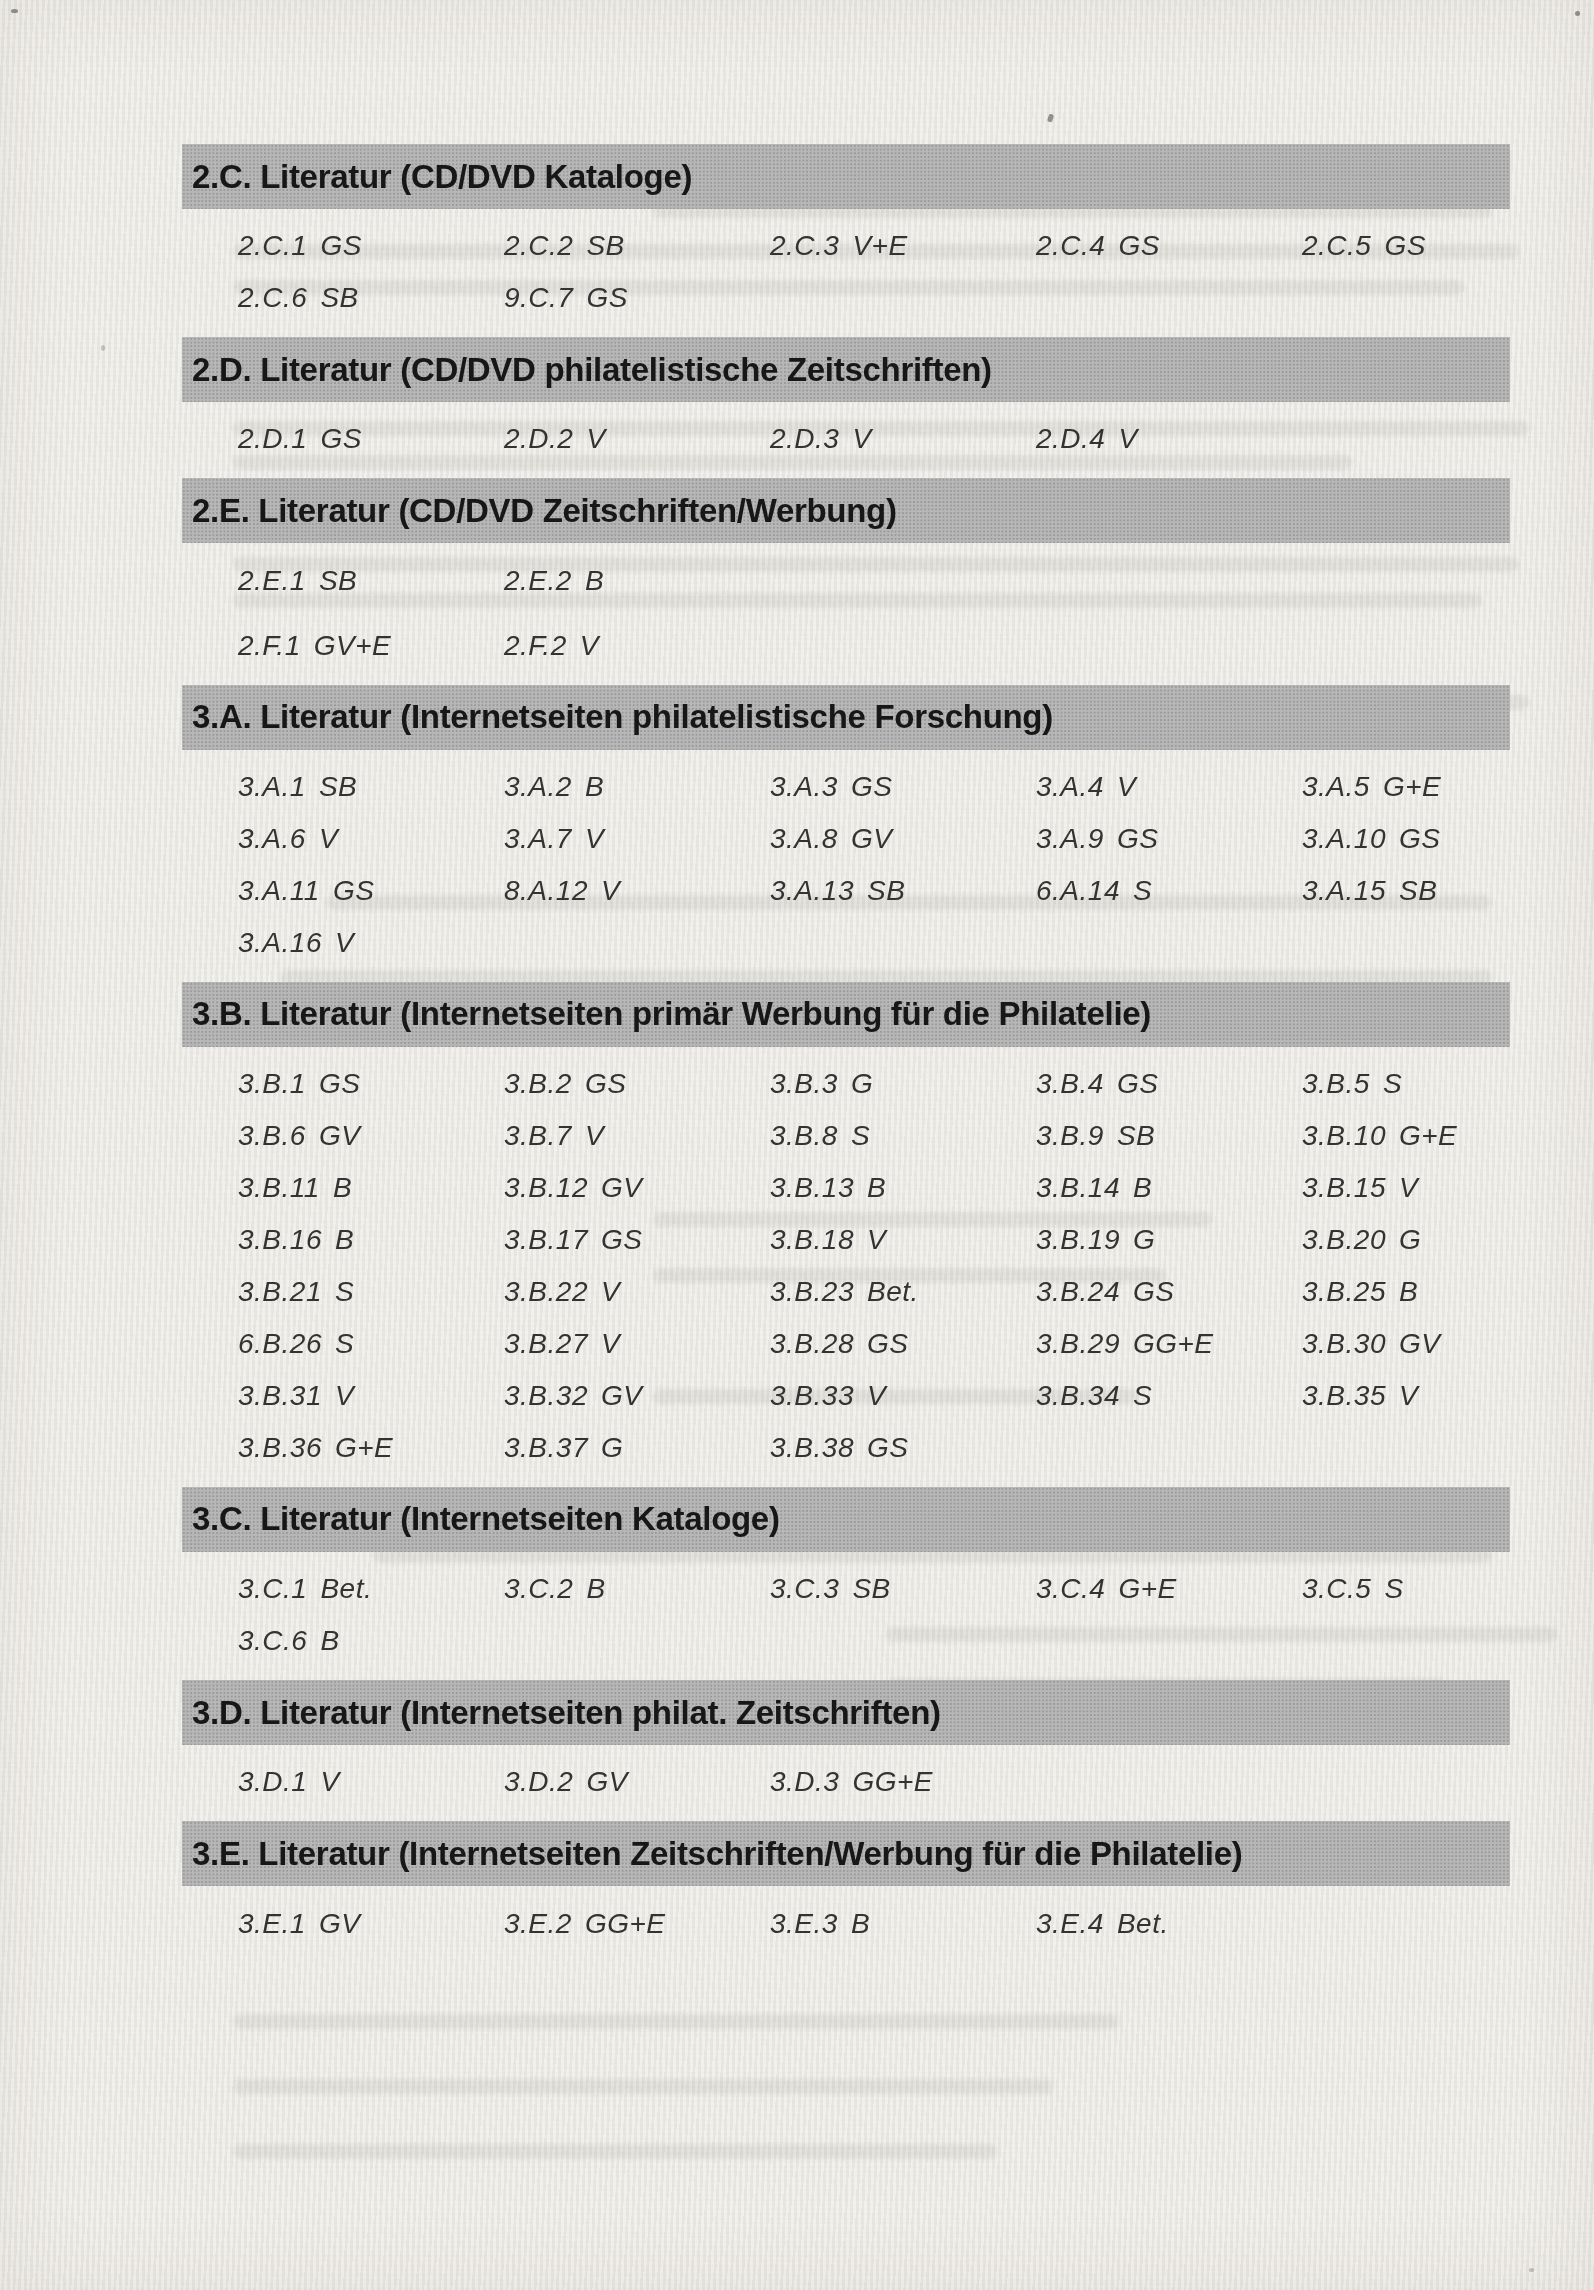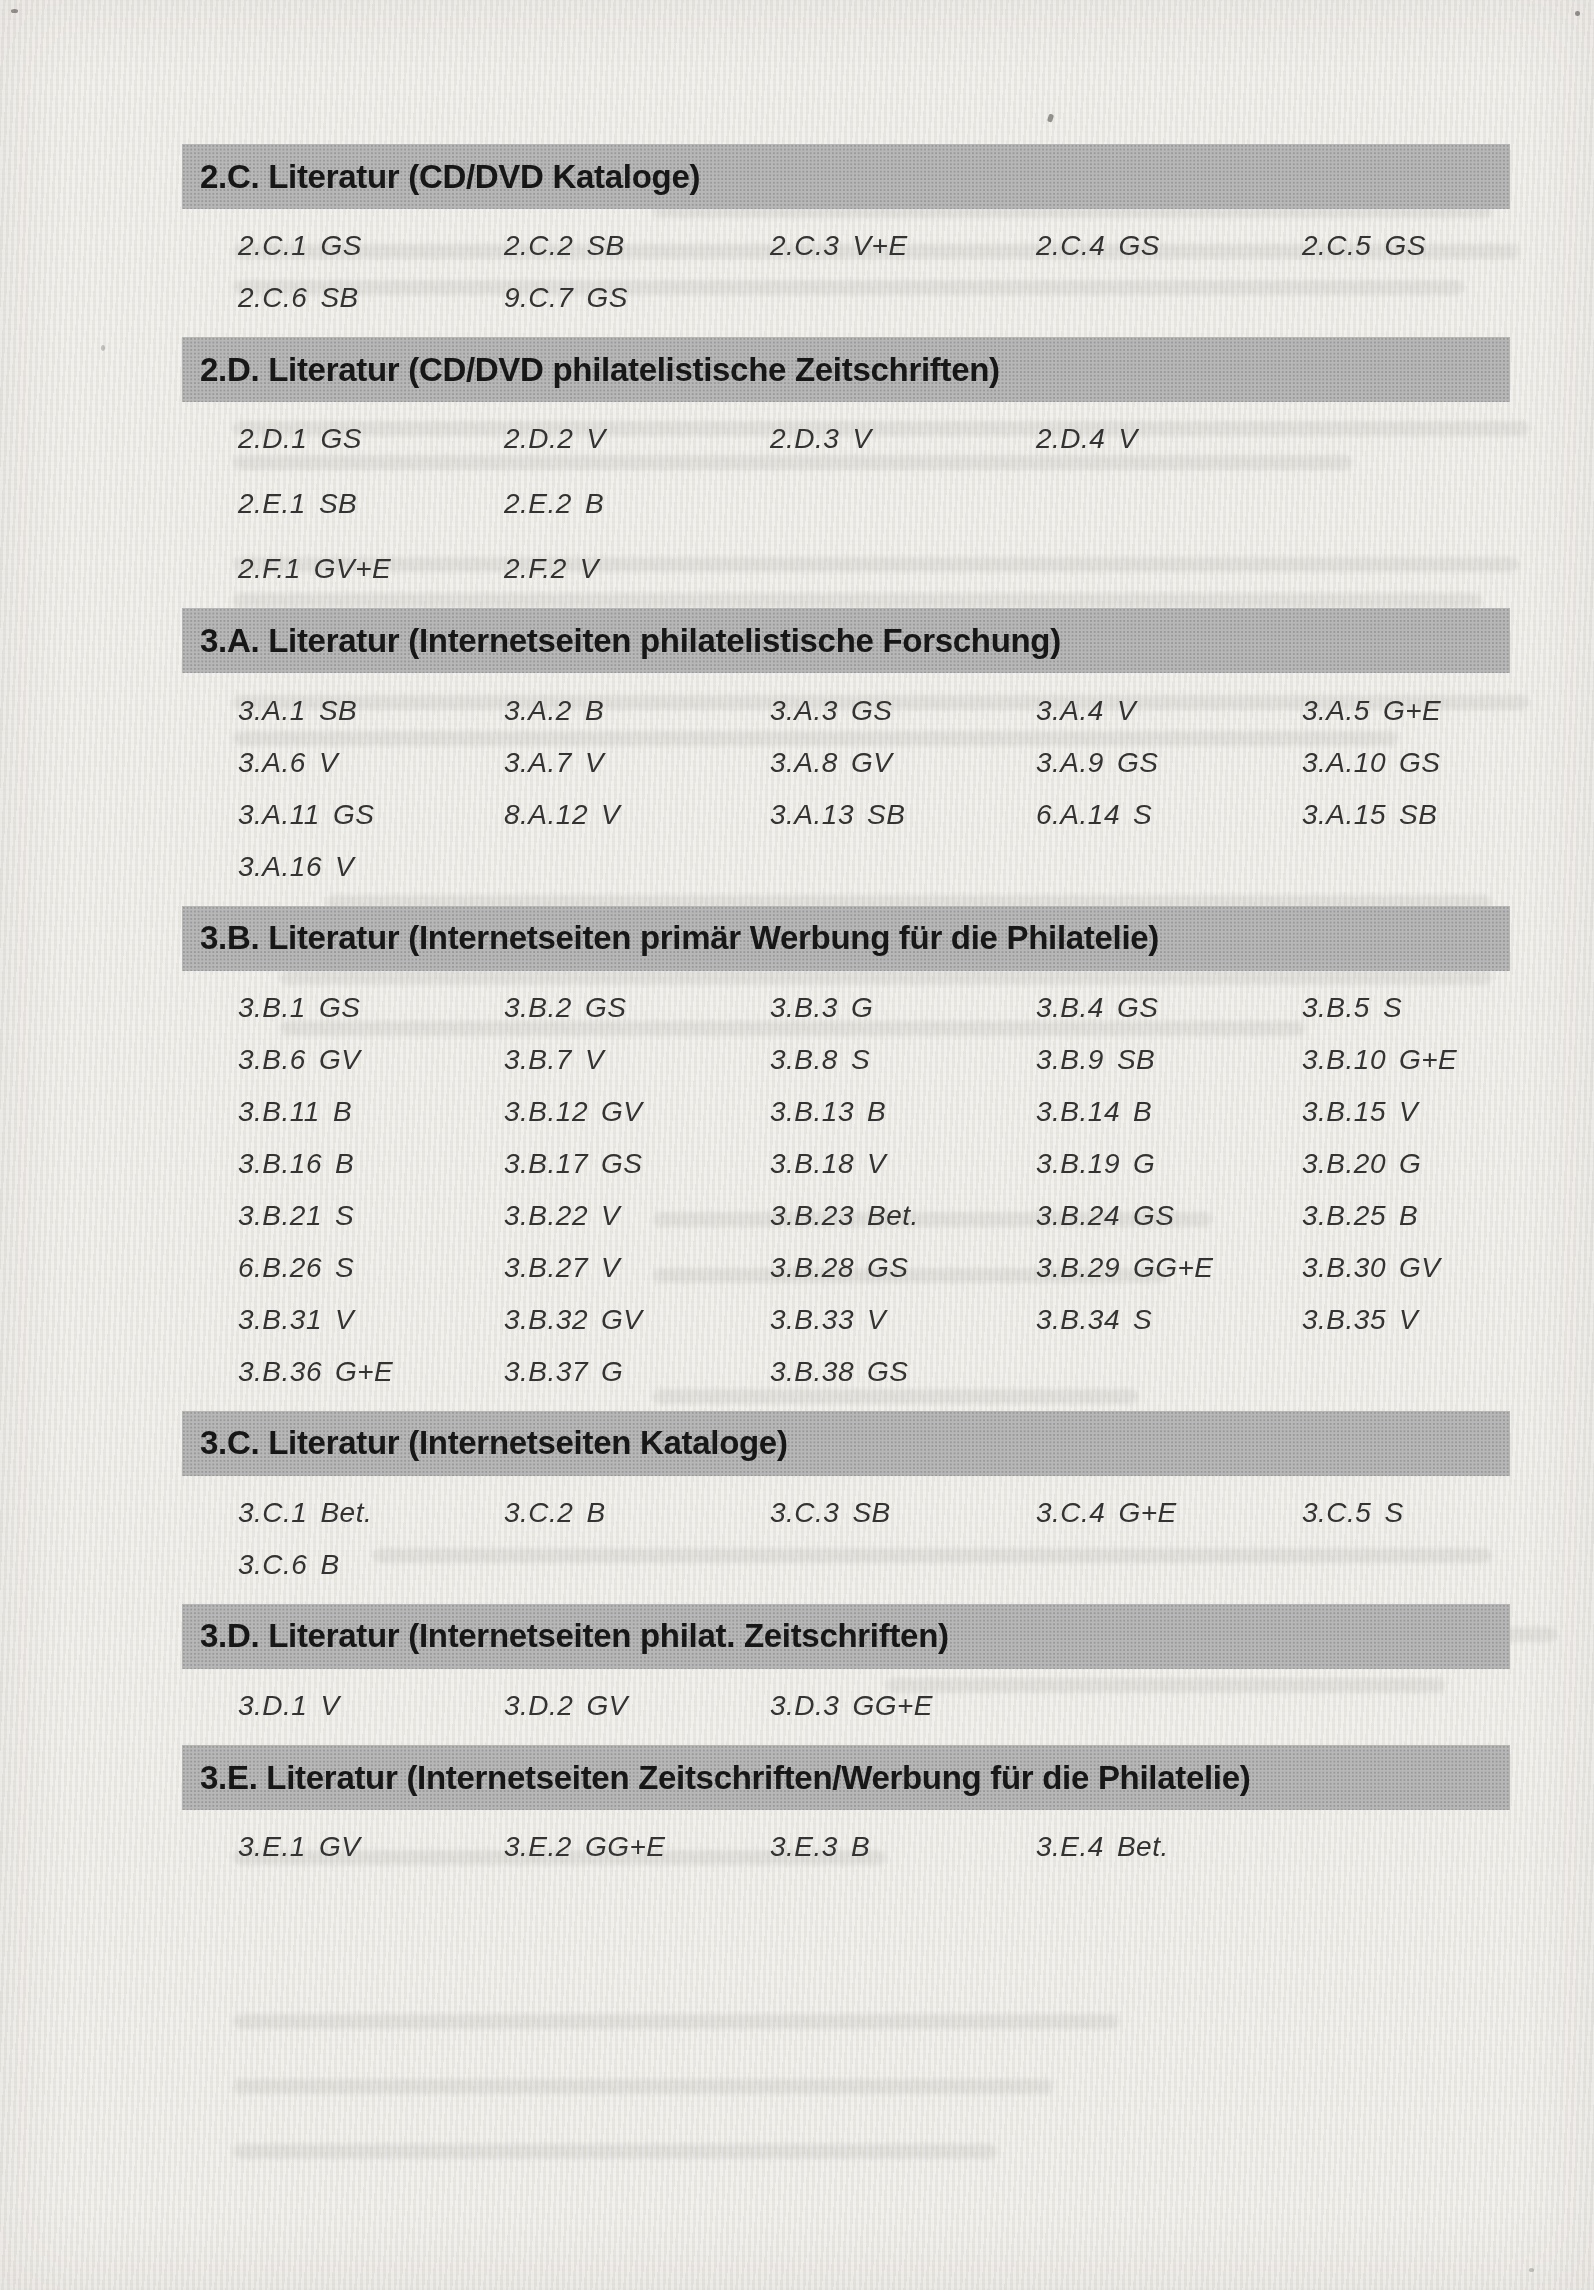--- a/index.html
+++ b/index.html
@@ -30,21 +30,21 @@
   .bar {
     height: 65px;
     margin-bottom: 11.2px;
     background-color: var(--bar, #b7b7b7);
     background-image: radial-gradient(circle, rgba(85,85,85,0.30) 0.9px, rgba(0,0,0,0) 1.2px);
     background-size: 3.7px 3.7px;
     display: flex;
     align-items: center;
   }
   .bar-title {
-    padding-left: 18px;
+    padding-left: 10px;
     font-size: 33px;
     font-weight: 700;
     letter-spacing: -0.3px;
     color: var(--headerText, #171717);
     white-space: nowrap;
   }
   .items {
     display: grid;
     grid-template-columns: repeat(5, 266px);
     padding-left: 56px;
@@ -162,20 +162,23 @@
             <span class="code">2.D.3</span>
             <span class="grade">V</span>
           </span>
           <span class="item">
             <span class="code">2.D.4</span>
             <span class="grade">V</span>
           </span>
         </div>
       </section>
       <section class="section">
+        <div class="bar">
+          <span class="bar-title">2.E. Literatur (CD/DVD Zeitschriften/Werbung)</span>
+        </div>
         <div class="items">
           <span class="item">
             <span class="code">2.E.1</span>
             <span class="grade">SB</span>
           </span>
           <span class="item">
             <span class="code">2.E.2</span>
             <span class="grade">B</span>
           </span>
         </div>

